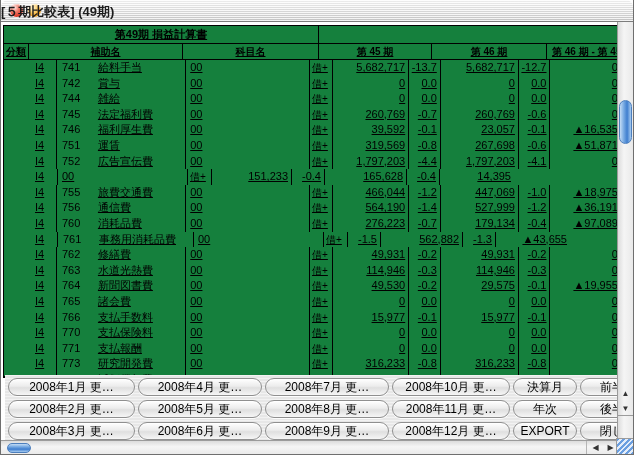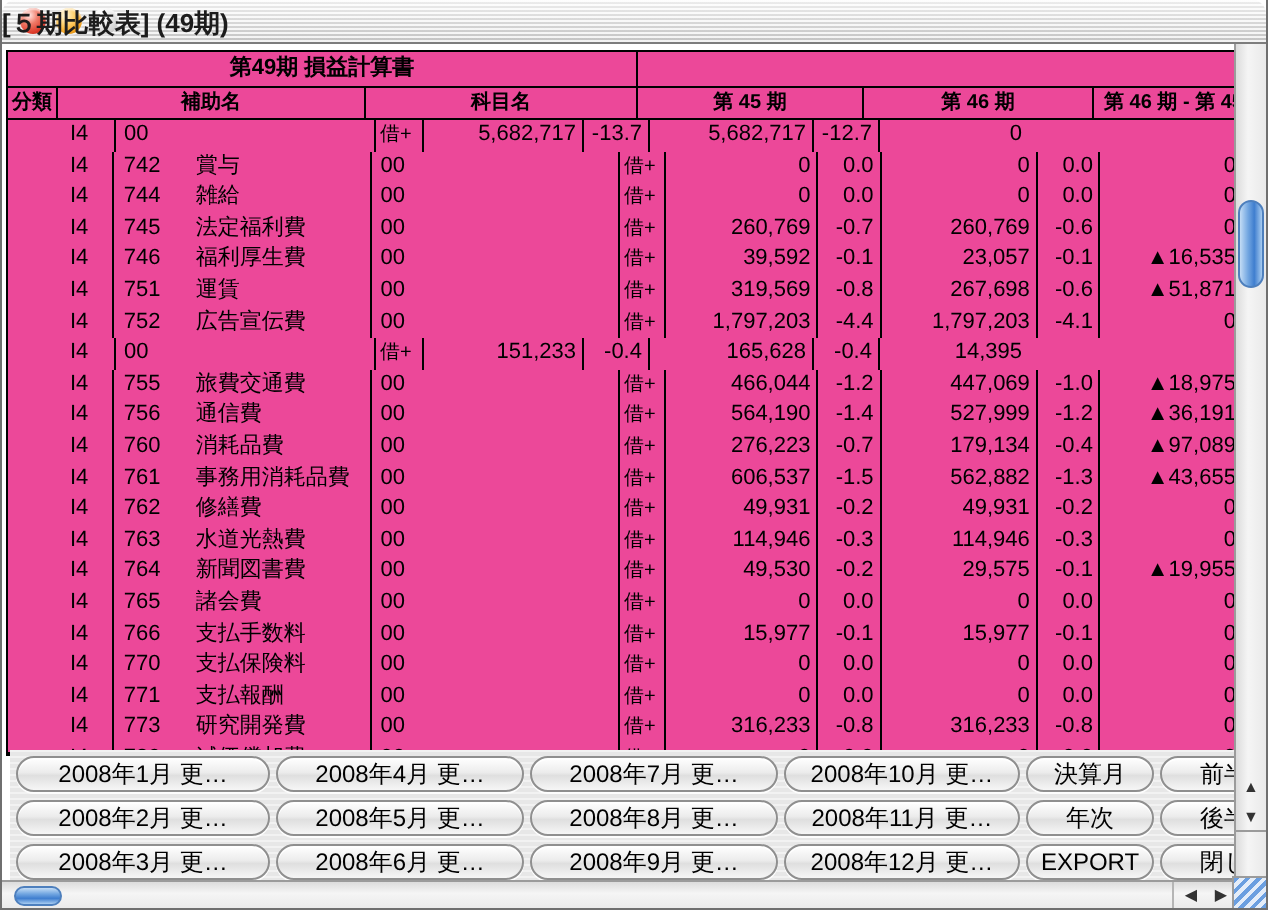--- a/index.html
+++ b/index.html
@@ -12,21 +12,21 @@
     background-image:repeating-linear-gradient(180deg,rgba(255,255,255,.75) 0 1px,rgba(0,0,0,.05) 1px 2px),
                      linear-gradient(180deg,#fafafa,#cdcdcd);
     border-bottom:1px solid #7d7d7d;box-sizing:border-box;}
   .ttl{position:absolute;left:0;right:0;top:3px;text-align:left;font-size:13px;font-weight:bold;color:#1c1c1c;}
   .tl{position:absolute;top:4px;width:13px;height:13px;border-radius:50%;box-shadow:inset 0 1px 1px rgba(255,255,255,.7),0 1px 1px rgba(255,255,255,.6);}
   .tl.close{left:9px;background:radial-gradient(circle at 35% 28%,#ffd9d4 5%,#ef7a68 35%,#dd3b2a 70%,#8f1d0e);}
   .tl.min{left:27px;background:radial-gradient(circle at 35% 28%,#fff3cf 5%,#ffd271 35%,#f5a31f 70%,#a96a00);}
   .tl.zoom{left:45px;background:radial-gradient(circle at 35% 28%,#ffffff 5%,#ececec 40%,#cfcfcf 75%,#909090);}
   
   .grid{position:absolute;left:2px;top:25px;width:617px;border:1px solid #000;border-bottom:2px solid #000;
-        box-sizing:content-box;background:#ec4899;font-size:11px;color:#000;}
+        box-sizing:content-box;background:#15803d;font-size:11px;color:#000;text-decoration:underline;}
   .hr1{display:flex;height:17px;border-bottom:1px solid #000;}
   .hr1 .hcellL{width:315px;border-right:1px solid #000;box-sizing:border-box;text-align:center;line-height:17px;font-weight:bold;font-size:11px;}
   .hr1 .hcellR{flex:1;}
   .hr2{display:flex;height:15px;border-bottom:1px solid #000;font-weight:bold;font-size:10px;}
   .hr2 .hc{box-sizing:border-box;border-right:1px solid #000;text-align:center;line-height:15px;overflow:hidden;white-space:nowrap;}
   .hc.w-cls{width:25px}.hc.w-acc{width:136px}.hc.w-sub{width:154px}.hc.w-p45{width:113px}.hc.w-p46{width:115px}
   .hc.w-dif{width:74px;border-right:none;text-align:left;padding-left:5px;}
   .tbody{height:316px;overflow:hidden;}
   .trow{display:flex;height:15.6px;line-height:15.6px;white-space:nowrap;}
   .trow .c{box-sizing:border-box;border-right:1px solid #000;overflow:hidden;}
@@ -94,20 +94,21 @@
       <div class="hc w-sub">補助名</div>
       <div class="hc w-acc">科目名</div>
       <div class="hc w-p45">第 45 期</div>
       <div class="hc w-p46">第 46 期</div>
       <div class="hc w-dif">第 46 期 - 第 45</div>
     </div>
     <div class="tbody">
 
     <div class="trow">
         <span class="c cls">I4</span>
+        <span class="c acct"><i class="code">741</i><i class="nm">給料手当</i></span>
         <span class="c sub">00</span>
         <span class="c dc">借+</span>
         <span class="c num a45">5,682,717</span>
         <span class="c num r45">-13.7</span>
         <span class="c num a46">5,682,717</span>
         <span class="c num r46">-12.7</span>
         <span class="c dif">0</span>
       </div>
         <div class="trow">
         <span class="c cls">I4</span>
@@ -216,21 +217,20 @@
         <span class="c num r45">-0.7</span>
         <span class="c num a46">179,134</span>
         <span class="c num r46">-0.4</span>
         <span class="c dif">▲97,089</span>
       </div>
         <div class="trow">
         <span class="c cls">I4</span>
         <span class="c acct"><i class="code">761</i><i class="nm">事務用消耗品費</i></span>
         <span class="c sub">00</span>
         <span class="c dc">借+</span>
-        <span class="c num a45">606,537</span>
         <span class="c num r45">-1.5</span>
         <span class="c num a46">562,882</span>
         <span class="c num r46">-1.3</span>
         <span class="c dif">▲43,655</span>
       </div>
         <div class="trow">
         <span class="c cls">I4</span>
         <span class="c acct"><i class="code">762</i><i class="nm">修繕費</i></span>
         <span class="c sub">00</span>
         <span class="c dc">借+</span>

